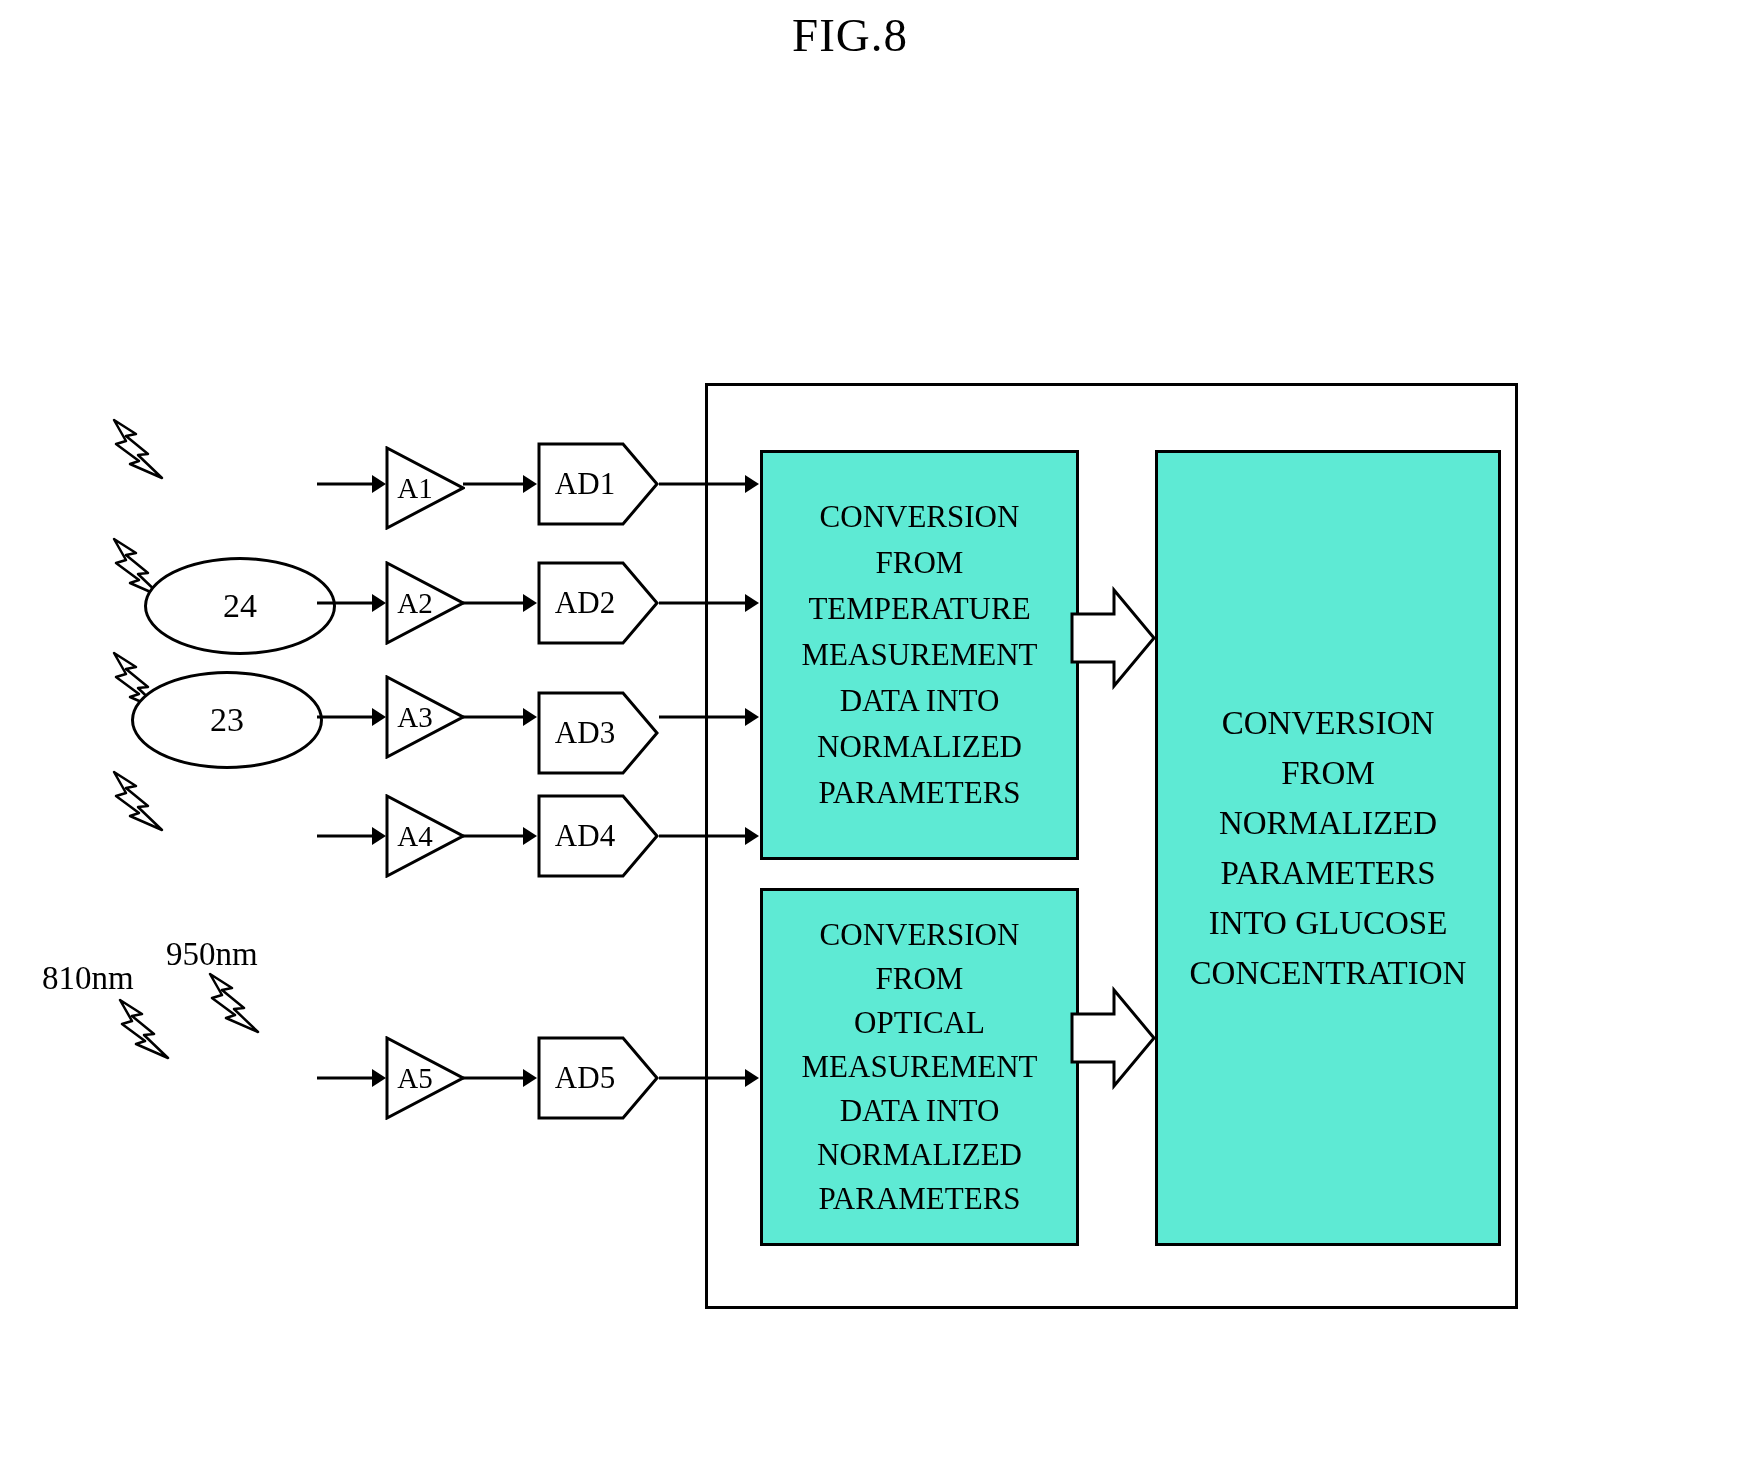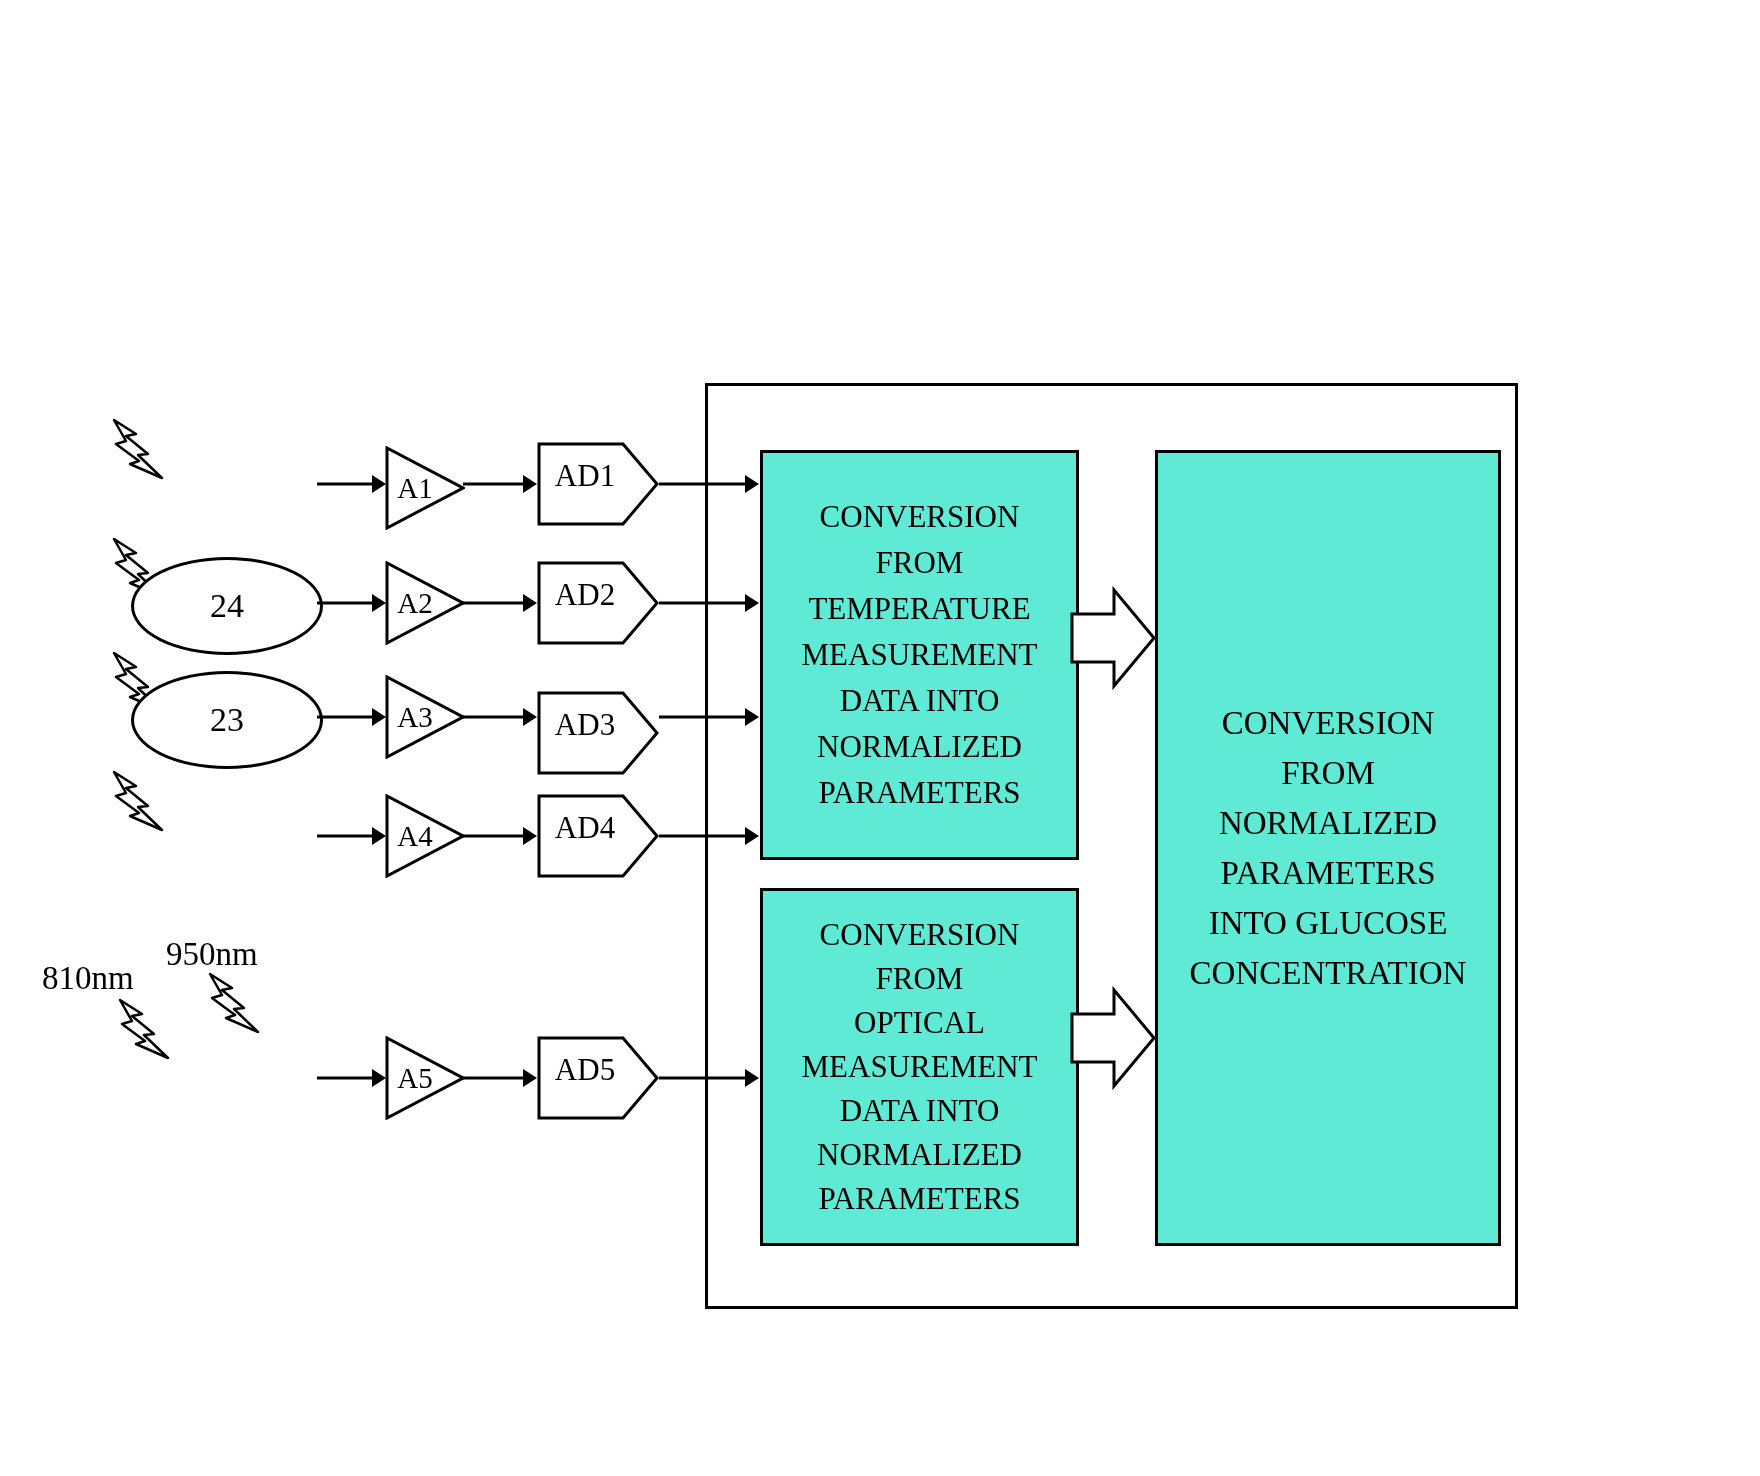--- a/index.html
+++ b/index.html
@@ -36,21 +36,21 @@
   .amp-wrap { position: absolute; width: 80px; height: 84px; }
   .amp-wrap svg { position: absolute; left: 0; top: 0; }
   .amp-label {
     position: absolute; left: 4px; top: 0; width: 52px; height: 84px;
     display: flex; align-items: center; justify-content: center;
     font-size: 29px;
   }
   .adc-wrap { position: absolute; width: 122px; height: 84px; }
   .adc-wrap svg { position: absolute; left: 0; top: 0; }
   .adc-label {
-    position: absolute; left: 2px; top: 0; width: 92px; height: 68px;
+    position: absolute; left: 2px; top: 8px; width: 92px; height: 68px;
     display: flex; align-items: center; justify-content: center;
     font-size: 31px;
   }
   .arrow-svg { position: absolute; }
   .bolt-svg { position: absolute; }
   .outer-box {
     position: absolute;
     left: 705px; top: 383px; width: 807px; height: 920px;
     border: 3px solid #000;
     background: #fff;
@@ -72,20 +72,21 @@
   }
   .box-opt .block-text { line-height: 44px; }
   .box-gluc .block-text { font-size: 33px; line-height: 50px; }
   .block-arrow-svg { position: absolute; }
 </style>
 </head>
 <body>
 
 <div id="canvas">
 
+  <div class="figure-title">FIG.8</div>
 
   <div class="outer-box"></div>
 
   <div class="conv-box box-temp">
     <div class="block-text">CONVERSION
 FROM
 TEMPERATURE
 MEASUREMENT
 DATA INTO
 NORMALIZED
@@ -143,21 +144,21 @@
     <span class="adc-label">AD1</span>
   </div>
   <svg class="arrow-svg" style="left:659px; top:472px;" width="102" height="24">
     <line x1="0" y1="12" x2="86" y2="12" stroke="#000" stroke-width="3"></line>
     <polygon points="86,3 86,21 100,12" fill="#000"></polygon>
   </svg>
 
   <svg class="bolt-svg" style="left:96px; top:537px;" width="70" height="64" viewBox="0 0 70 64">
     <path d="M 18 2 L 40 16 L 30 18 L 52 36 L 42 37 L 66 60 L 34 46 L 43 43 L 20 26 L 30 23 Z" fill="#fff" stroke="#000" stroke-width="2.5" stroke-linejoin="round"></path>
   </svg>
-  <div class="ellipse" style="left:131px; top:557px;">
+  <div class="ellipse" style="left:144px; top:557px;">
     <span class="sensor-label">24</span>
   </div>
   <svg class="arrow-svg" style="left:317px; top:591px;" width="70" height="24">
     <line x1="0" y1="12" x2="55" y2="12" stroke="#000" stroke-width="3"></line>
     <polygon points="55,3 55,21 69,12" fill="#000"></polygon>
   </svg>
   <div class="amp-wrap" style="left:385px; top:561px;">
     <svg width="80" height="84">
       <polygon points="2,2 2,82 78,42" fill="#fff" stroke="#000" stroke-width="3"></polygon>
     </svg>

